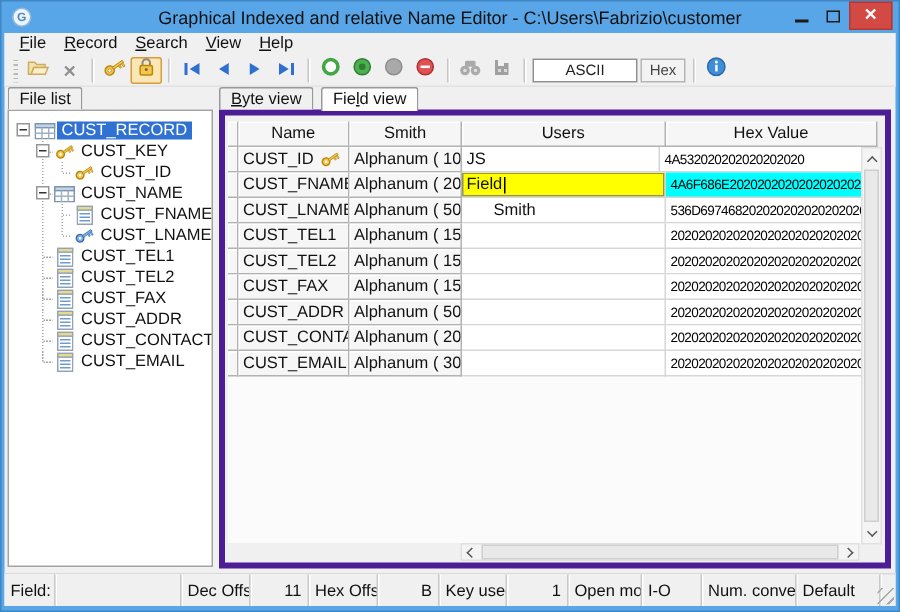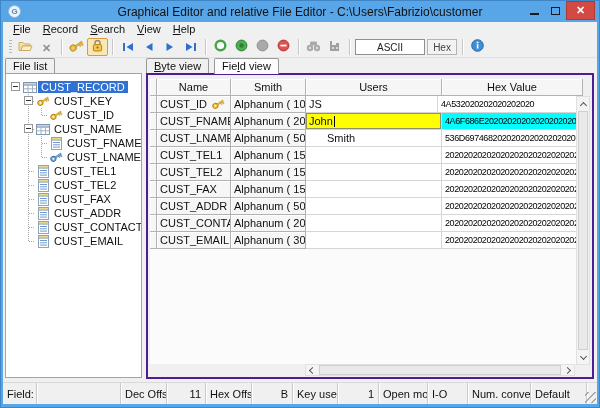--- a/index.html
+++ b/index.html
@@ -35,21 +35,21 @@
   .xglyph{color:#8f8f8f;font-size:11px;font-weight:bold;line-height:1;}
 
   
   .content{position:absolute;left:0;top:36px;right:0;bottom:22px;}
 
   .tab{position:absolute;height:15px;padding:0 7px;font-size:11px;line-height:15px;background:#f0f0f0;border:1px solid #999;border-bottom:none;border-radius:2px 2px 0 0;color:#111;z-index:2;}
   .tab.active{background:#fdfdfd;height:16px;z-index:3;}
   .tab u{text-decoration:underline;}
 
   .left-box{position:absolute;left:2px;top:15px;width:137px;bottom:4px;background:#fff;border:1px solid #a3a3a3;padding:6px 0 0 3px;overflow:hidden;}
-  .right-box{position:absolute;left:143px;top:15px;right:3px;bottom:3px;background:#f0f0f0;border:2px solid #4c1d95;overflow:hidden;}
+  .right-box{position:absolute;left:143px;top:15px;right:3px;bottom:3px;background:#f0f0f0;border:4px solid #4c1d95;overflow:hidden;}
   .grid-bg{position:absolute;left:2px;top:4px;right:16px;bottom:13px;background:#fbfbfb;}
 
   
   .titem{display:flex;align-items:center;height:14px;white-space:nowrap;}
   .tg{width:13px;height:14px;position:relative;flex:none;}
   .tg.v::before,.tg.t::before{content:'';position:absolute;left:6px;top:0;bottom:0;width:1px;background:repeating-linear-gradient(to bottom,#a6a6a6 0 1px,transparent 1px 2px);}
   .tg.l::before{content:'';position:absolute;left:6px;top:0;height:7px;width:1px;background:repeating-linear-gradient(to bottom,#a6a6a6 0 1px,transparent 1px 2px);}
   .tg.t::after,.tg.l::after{content:'';position:absolute;left:7px;top:7px;right:0;height:1px;background:repeating-linear-gradient(to right,#a6a6a6 0 1px,transparent 1px 2px);}
   .exp{position:absolute;left:2px;top:2px;width:9px;height:9px;border:1px solid #969696;background:#fff;z-index:2;}
   .exp::before{content:'';position:absolute;left:1px;right:1px;top:3px;height:1px;background:#333;}
@@ -91,21 +91,21 @@
   .grip{flex:1;position:relative;}
   .grip::after{content:'';position:absolute;right:1px;bottom:1px;width:11px;height:11px;
     background:repeating-linear-gradient(135deg,transparent 0 2px,#a8a8a8 2px 3px,transparent 3px 5px);}
 </style>
 </head>
 <body>
 
 <div class="window">
   <div class="titlebar">
     <span class="app-icon">G</span>
-    <span class="title-text">Graphical Editor and relative File Editor - C:\Users\Fabrizio\customer</span>
+    <span class="title-text">Graphical Indexed and relative Name Editor - C:\Users\Fabrizio\customer</span>
     <div class="win-btns">
       <div class="win-btn">
           <span class="g-min"></span>
         </div>
       <div class="win-btn">
           <span class="g-max"></span>
         </div>
       <div class="win-btn close">
           <span class="g-close">✕</span>
         </div>
@@ -468,21 +468,21 @@
             </div>
             <div class="grow">
               <div class="gcell fixed" style="width: 6px;"></div>
               <div class="gcell fixed" style="width: 74px;">
                 <span>CUST_FNAME</span>
               </div>
               <div class="gcell fixed" style="width: 75px;">
                 <span>Alphanum ( 20 )</span>
               </div>
               <div class="gcell editing" style="width: 136px;">
-                <span>John</span>
+                <span>Field</span>
                 <span class="caret"></span>
               </div>
               <div class="gcell hex hexsel" style="width: 141px;">
                 <span>4A6F686E20202020202020202020202020202020</span>
               </div>
             </div>
             <div class="grow">
               <div class="gcell fixed" style="width: 6px;"></div>
               <div class="gcell fixed" style="width: 74px;">
                 <span>CUST_LNAME</span>

